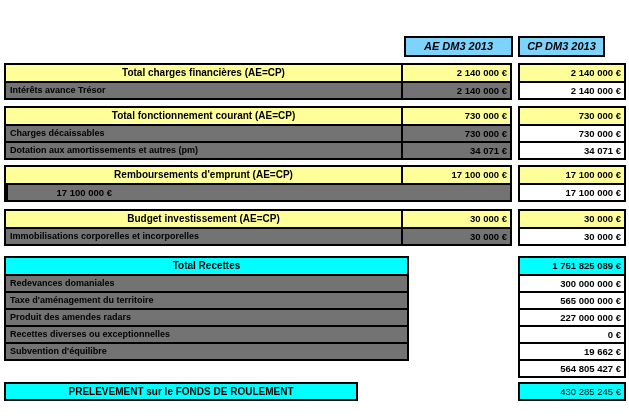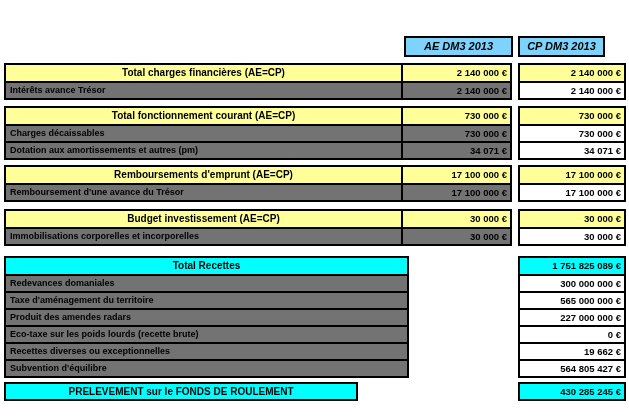--- a/index.html
+++ b/index.html
@@ -44,21 +44,21 @@
   .yellow{background:#ffff99;}
   .cyan{background:#00ffff;}
   .prelev-bar{
     position:absolute;left:4px;top:382px;width:354px;height:19px;box-sizing:border-box;
     border:2px solid #000;background:#00ffff;
     font-weight:bold;font-size:10px;line-height:15px;text-align:center;white-space:nowrap;
   }
   .prelev-cp{
     position:absolute;left:518px;top:382px;width:108px;height:19px;box-sizing:border-box;
     border:2px solid #000;background:#00ffff;
-    font-weight:bold;font-size:9.5px;line-height:15px;text-align:right;padding-right:3px;white-space:nowrap;
+    font-weight:normal;font-size:9.5px;line-height:15px;text-align:right;padding-right:3px;white-space:nowrap;
   }
 </style>
 </head>
 <body>
 
 <div class="colhdr" style="left:404px;width:109px;">AE DM3 2013</div>
 <div class="colhdr" style="left:518px;width:87px;">CP DM3 2013</div>
 
 <div class="section" style="top:63px;height:37px;">
   <div class="ltable wide">
@@ -99,21 +99,20 @@
   </div>
 </div>
 
 <div class="section" style="top:165px;height:37px;">
   <div class="ltable wide">
     <div class="row hdr yellow">
       <div class="lbl">Remboursements d'emprunt (AE=CP)</div>
       <div class="val yellow">17 100 000 €</div>
     </div>
     <div class="row">
-      <div class="lbl">Remboursement d'une avance du Trésor</div>
       <div class="val">17 100 000 €</div>
     </div>
   </div>
   <div class="cpstack">
     <div class="cprow hdr yellow">17 100 000 €</div>
     <div class="cprow">17 100 000 €</div>
   </div>
 </div>
 
 <div class="section" style="top:209px;height:37px;">
@@ -141,23 +140,20 @@
     <div class="row">
       <div class="lbl">Redevances domaniales</div>
     </div>
     <div class="row">
       <div class="lbl">Taxe d'aménagement du territoire</div>
     </div>
     <div class="row">
       <div class="lbl">Produit des amendes radars</div>
     </div>
     <div class="row">
-      <div class="lbl">Eco-taxe sur les poids lourds (recette brute)</div>
-    </div>
-    <div class="row">
       <div class="lbl">Recettes diverses ou exceptionnelles</div>
     </div>
     <div class="row">
       <div class="lbl">Subvention d'équilibre</div>
     </div>
   </div>
   <div class="cpstack">
     <div class="cprow hdr cyan">1 751 825 089 €</div>
     <div class="cprow">300 000 000 €</div>
     <div class="cprow">565 000 000 €</div>

